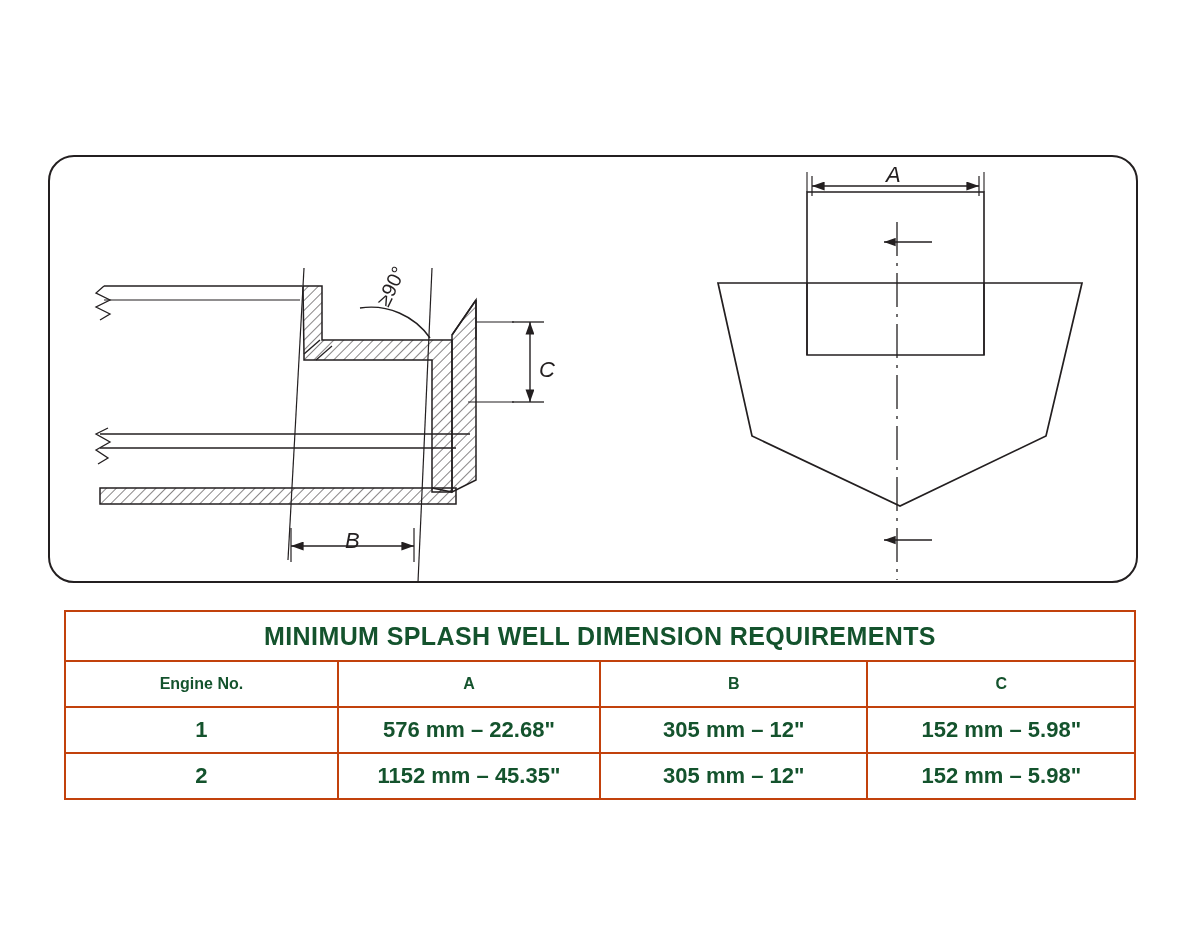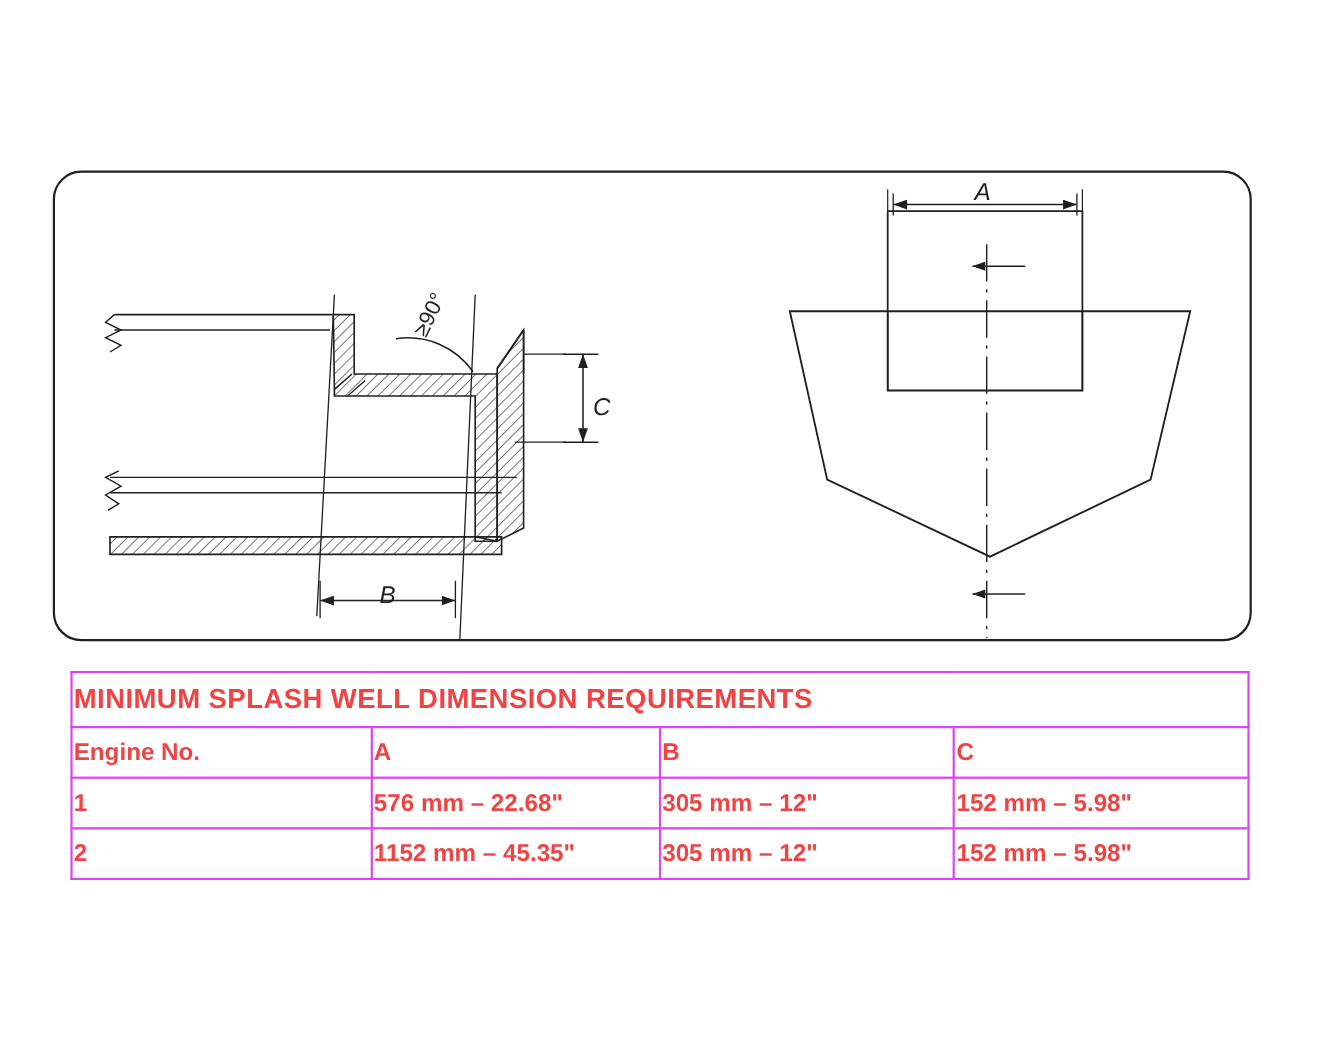--- a/index.html
+++ b/index.html
@@ -47,32 +47,33 @@
   
   .spec-table {
     position: absolute;
     left: 64px;
     top: 610px;
     width: 1072px;
     border-collapse: collapse;
     table-layout: fixed;
   }
   .spec-table td, .spec-table th {
-    border: 2px solid #d946ef;
+    border: 2px solid #c2410c;
+    text-align: center;
     font-weight: bold;
-    color: #ef4444;
+    color: #14532d;
     font-family: "Liberation Sans", sans-serif;
   }
   .tbl-title {
     font-size: 25px;
     height: 46px;
     letter-spacing: 0.4px;
   }
   .tbl-head td {
-    font-size: 22px;
+    font-size: 16px;
     height: 42px;
   }
   .tbl-row td {
     font-size: 22px;
     height: 42px;
   }
 
   
   .lbl {
     position: absolute;

